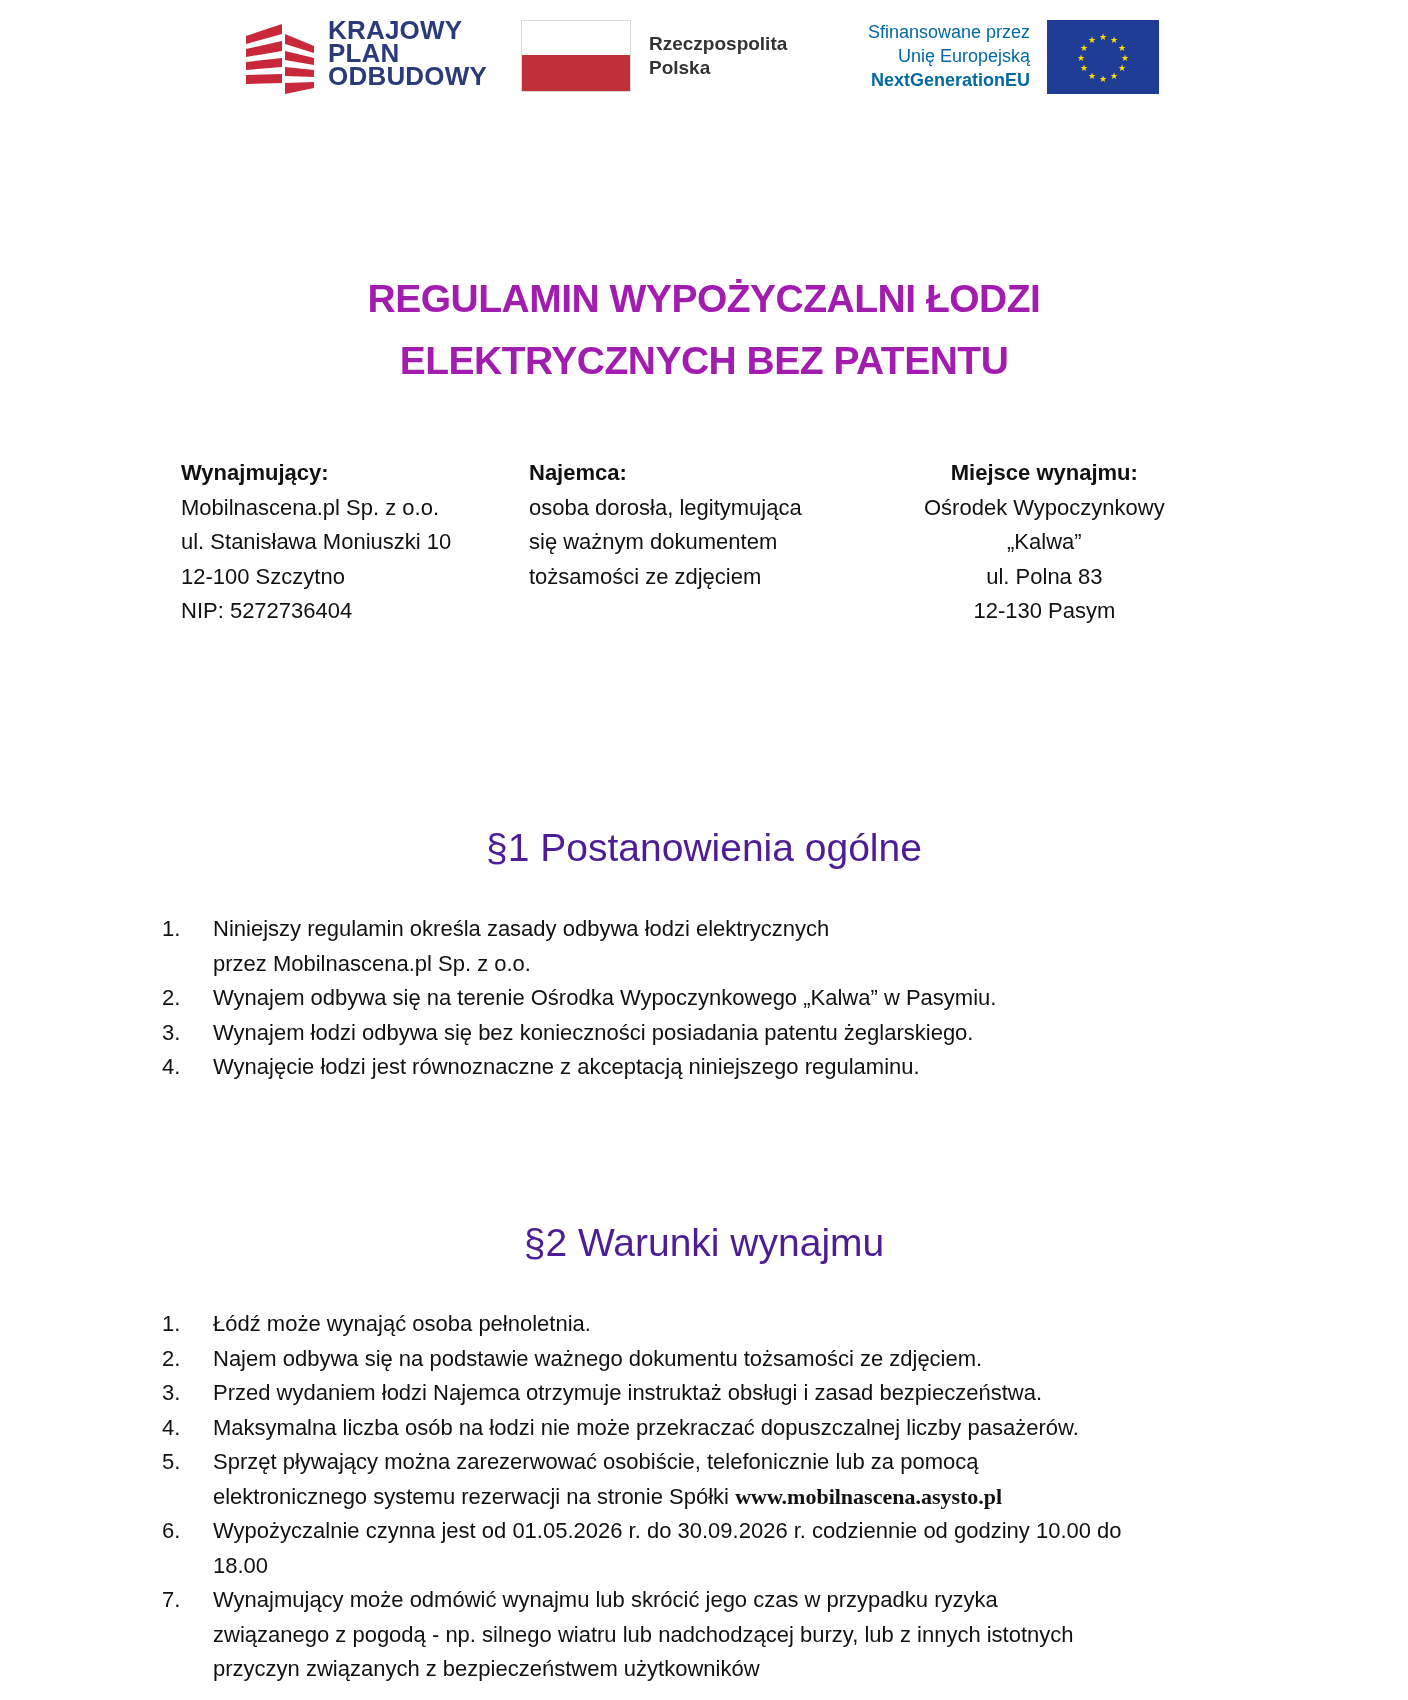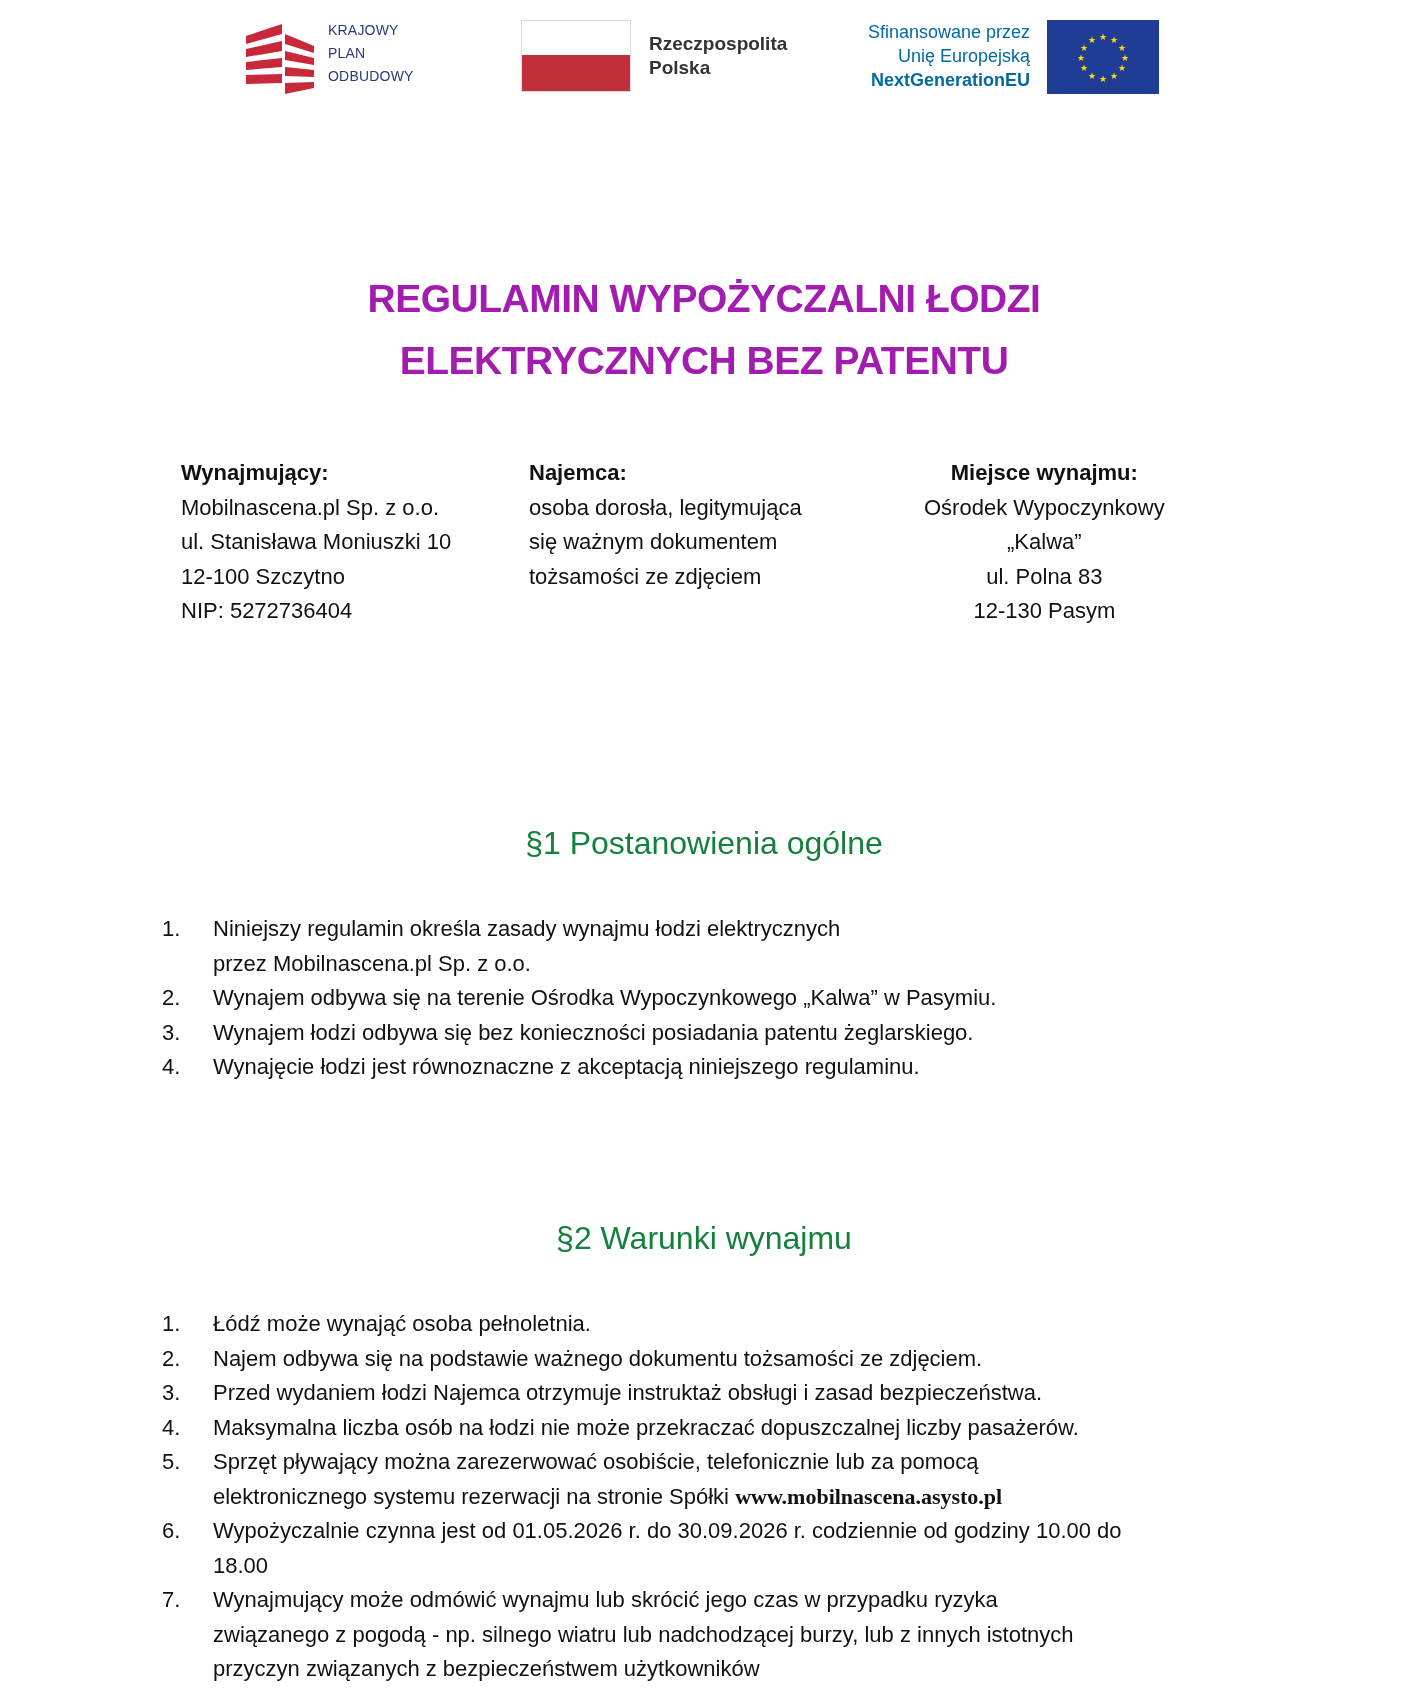--- a/index.html
+++ b/index.html
@@ -3,22 +3,22 @@
 <meta charset="utf-8">
 <style>
   html, body { margin: 0; padding: 0; background: #ffffff; }
   body {
     width: 1408px; height: 1700px; position: relative; overflow: hidden;
     font-family: "Liberation Sans", "DejaVu Sans", sans-serif; color: #1a1a1a;
   }
   .logos { position: absolute; top: 20px; left: 0; width: 1408px; height: 76px; }
   .kpo { position: absolute; left: 244px; top: 0; width: 240px; height: 76px; }
   .kpo-mark { position: absolute; left: 0; top: 2px; width: 72px; height: 72px; }
-  .kpo-text { position: absolute; left: 84px; top: -1px; font-weight: normal; color: #2b3a7a;
-    font-size: 14px; line-height: 23px; letter-spacing: 0.2px; }
+  .kpo-text { position: absolute; left: 84px; top: -1px; font-weight: bold; color: #2b3a7a;
+    font-size: 26px; line-height: 23px; letter-spacing: 0.2px; }
   .kpo-text div { white-space: nowrap; }
   .pl { position: absolute; left: 521px; top: 0; }
   .pl-flag { position: absolute; left: 0; top: 0; width: 110px; height: 72px; border: 1px solid #d8d8d8; box-sizing: border-box; }
   .pl-flag .white { height: 34px; background: #ffffff; }
   .pl-flag .red { height: 36px; background: #c0303a; }
   .pl-text { position: absolute; left: 128px; top: 12px; font-size: 19px; line-height: 24px; font-weight: bold; color: #333; white-space: nowrap; }
   .eu-text { position: absolute; left: 800px; top: 0; width: 230px; text-align: right; font-size: 18px; line-height: 24px; color: #0369a1; }
   .eu-text .bold { font-weight: bold; }
   .eu-flag { position: absolute; left: 1047px; top: 0; width: 112px; height: 74px; background: #1f3d95; }
 
@@ -26,21 +26,21 @@
     color: #a21caf; font-weight: bold; font-size: 39px; line-height: 62px; letter-spacing: -0.5px; }
 
   .parties { position: absolute; top: 456px; left: 162px; width: 1100px; }
   .party { position: absolute; top: 0; font-size: 22px; line-height: 34.5px; color: #111; }
   .party .label { font-weight: bold; }
   .party.p1 { left: 11px; margin-left: 8px; }
   .party.p2 { left: 367px; }
   .party.p3 { left: 762px; text-align: center; }
 
   .section-title { position: absolute; left: 0; width: 1408px; text-align: center;
-    color: #15803d; font-size: 32px; line-height: 50px; font-weight: normal; }
+    color: #4c1d95; font-size: 39px; line-height: 50px; font-weight: normal; }
   .s1-title { top: 791px; }
   .s2-title { top: 1186px; }
 
   .list { position: absolute; left: 162px; width: 1100px; margin: 0; padding: 0; list-style: none;
     font-size: 22px; line-height: 34.5px; color: #111; }
   .list li { position: relative; padding-left: 51px; }
   .list .num { position: absolute; left: 0; top: 0; }
   .list .bold { font-weight: bold; font-family: Liberation Serif, serif; }
   .s1-list { top: 912px; }
   .s2-list { top: 1307px; }
@@ -127,21 +127,21 @@
     <div>„Kalwa”</div>
     <div>ul. Polna 83</div>
     <div>12-130 Pasym</div>
   </div>
 </div>
 
 <h2 class="section-title s1-title">§1 Postanowienia ogólne</h2>
 <ol class="list s1-list">
   <li>
     <span class="num">1.</span>
-    <div>Niniejszy regulamin określa zasady wynajmu łodzi elektrycznych</div>
+    <div>Niniejszy regulamin określa zasady odbywa łodzi elektrycznych</div>
     <div>przez Mobilnascena.pl Sp. z o.o.</div>
   </li>
   <li>
     <span class="num">2.</span>
     <div>Wynajem odbywa się na terenie Ośrodka Wypoczynkowego „Kalwa” w Pasymiu.</div>
   </li>
   <li>
     <span class="num">3.</span>
     <div>Wynajem łodzi odbywa się bez konieczności posiadania patentu żeglarskiego.</div>
   </li>

